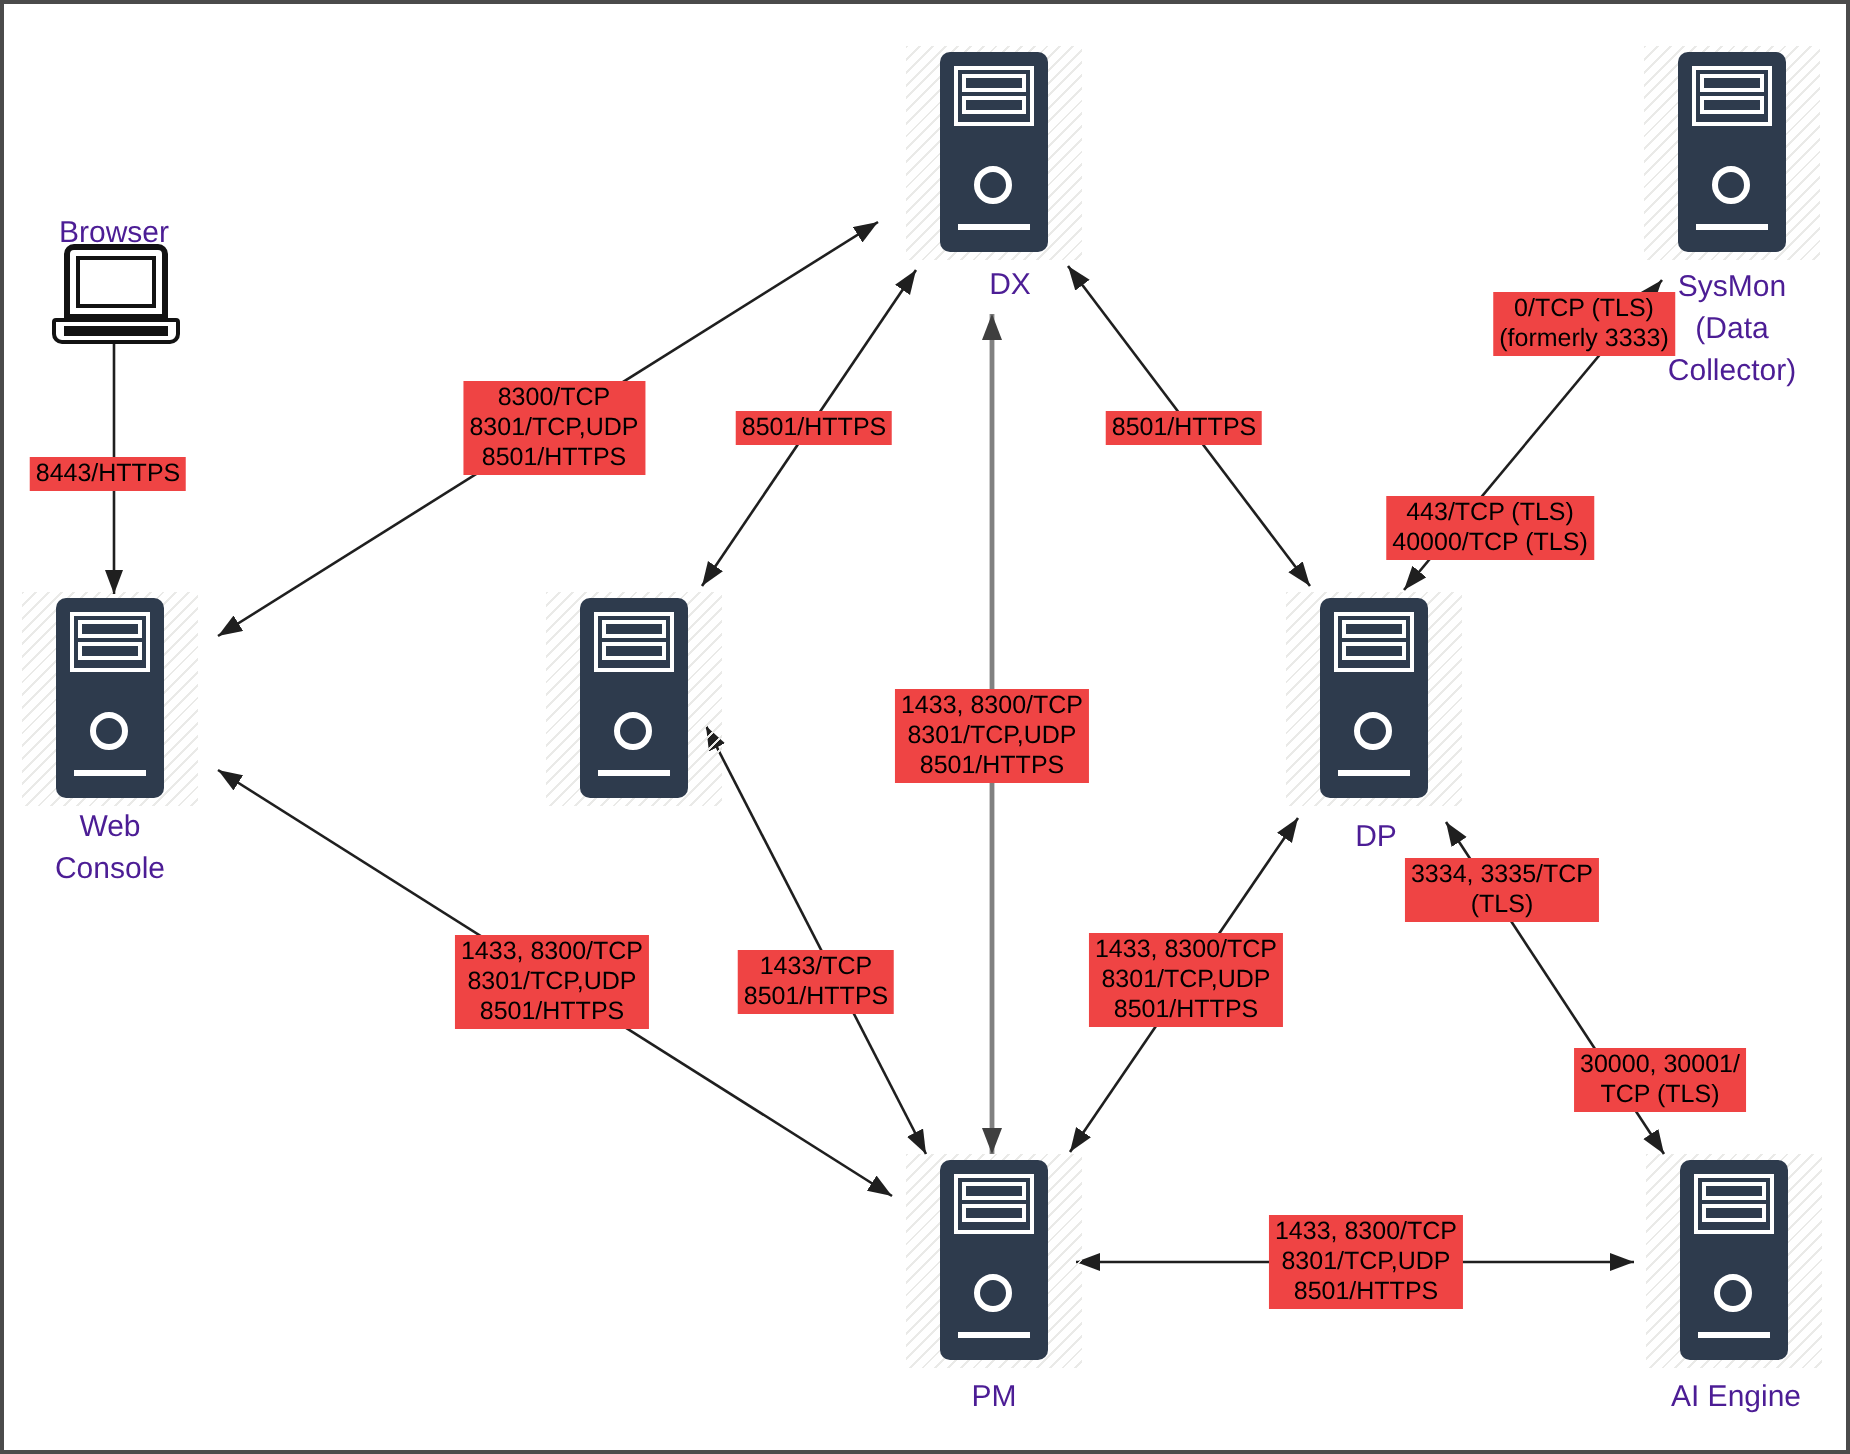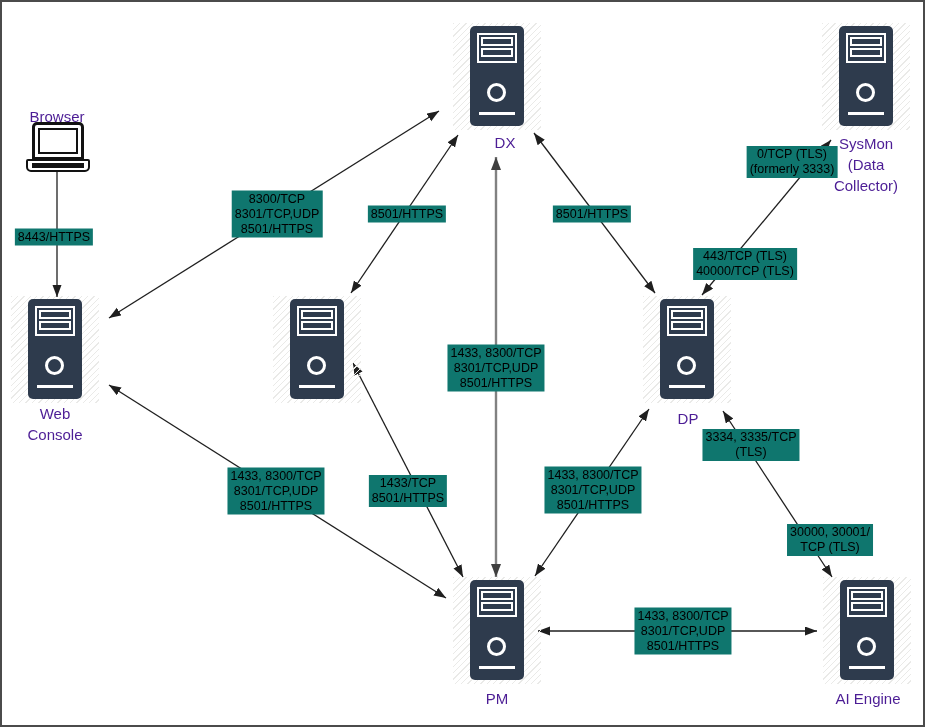--- a/index.html
+++ b/index.html
@@ -38,21 +38,21 @@
              border-radius:2px 2px 5px 5px; background:#fff; padding:2px 4px 0 4px; }
   .lt-keys { height:5px; background:#121212; }
 
   .nlabel {
     position:absolute; transform:translate(-50%,0);
     color:#4c1d95; font-size:15px; line-height:21px; text-align:center;
   }
   .plabel {
     position:absolute; transform:translate(-50%,-50%);
     color:#000; font-size:12.5px; line-height:15px; text-align:center;
-    white-space:pre-line; background:#0f766e; padding:1px 3px;
+    white-space:pre-line; background:#ef4444; padding:1px 3px;
   }
 </style>
 </head>
 <body>
 
 <div id="canvas">
 
   <svg class="wires">
     <defs>
       <marker id="ahE" markerWidth="14" markerHeight="11" refX="12" refY="4.5" orient="auto" markerUnits="userSpaceOnUse">

